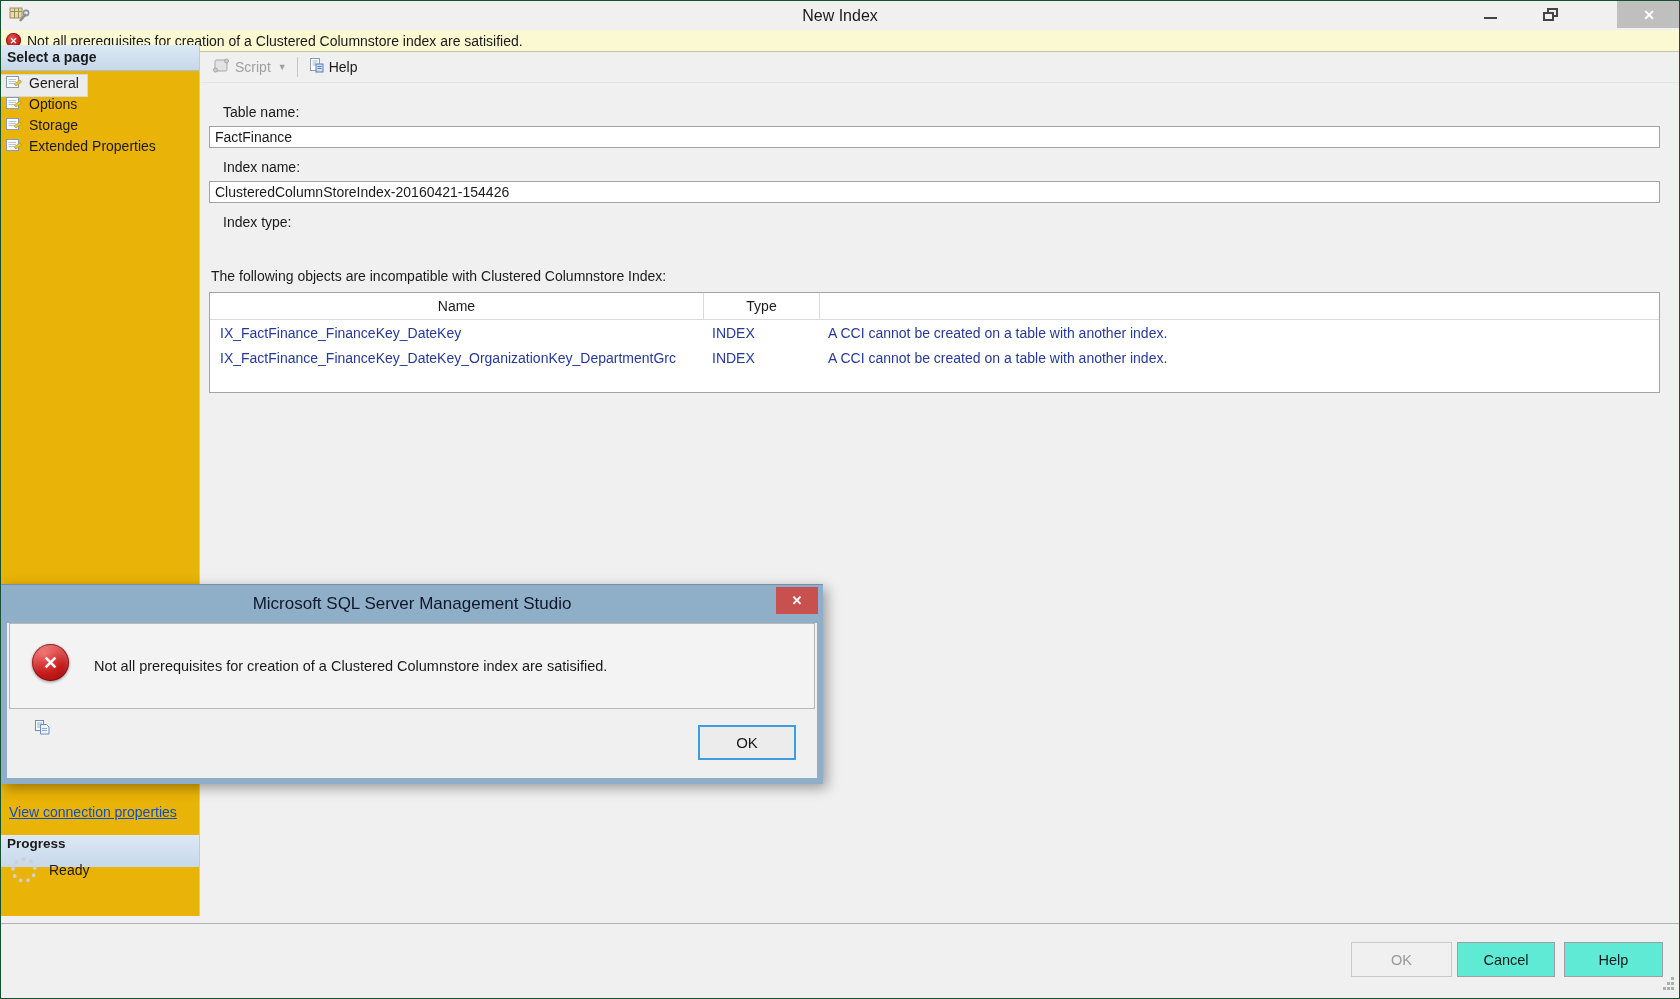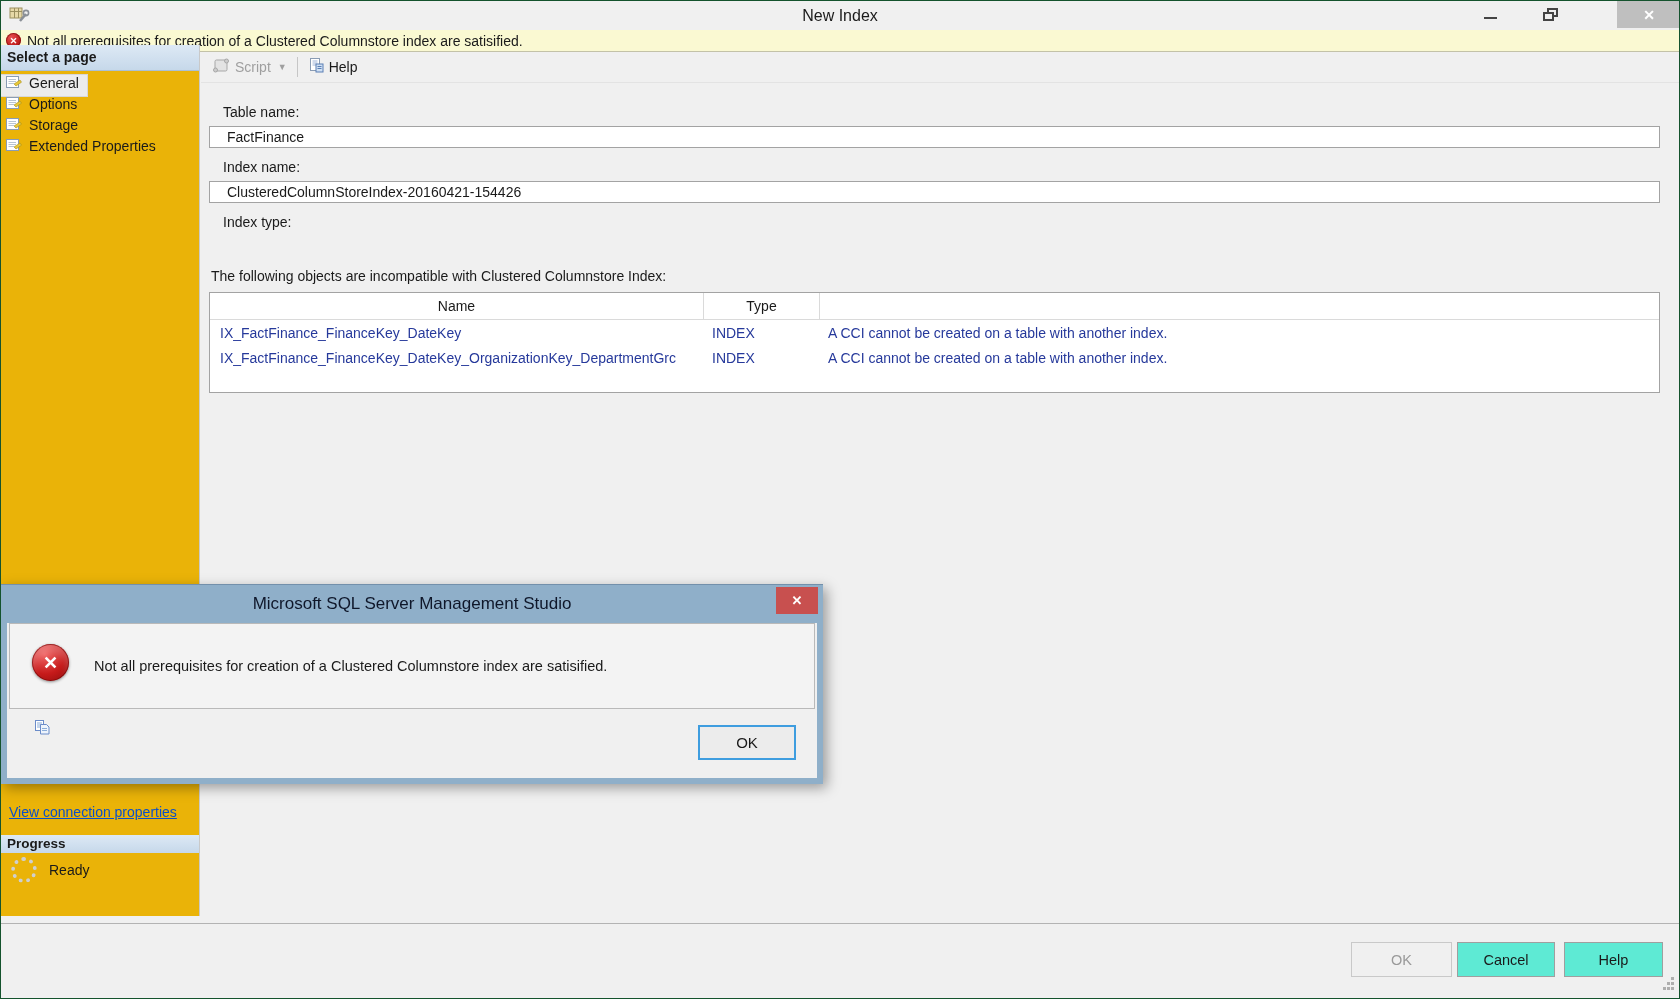--- a/index.html
+++ b/index.html
@@ -35,42 +35,42 @@
   
   .sidebar { position:absolute; left:0; top:44px; width:199px; height:871px; background:#eab308; border-right:1px solid #c9c9c9; }
   .side-header { height:26px; line-height:25px; padding-left:6px; font-size:14px; font-weight:bold;
     background: linear-gradient(#dde9f5, #c6d8ea); border-bottom:1px solid #aac0d6; }
   .page-items { padding-top:4px; }
   .page-item { display:flex; align-items:flex-start; height:21px; padding:0 8px 0 4px; width:fit-content; font-size:14px; cursor:default; }
   .page-item .pi-label { margin-left:7px; white-space:nowrap; }
   .page-item.selected { background:#ececec; outline:1px solid #d8d8d8; }
 
   .connect-link { position:absolute; left:8px; top:759px; font-size:14px; color:#0b50c8; text-decoration:underline; cursor:pointer; }
-  .progress-header { position:absolute; left:0; top:790px; width:100%; height:18px; line-height:17px; padding-left:6px;
+  .progress-header { position:absolute; left:0; top:790px; width:100%; height:32px; line-height:17px; padding-left:6px;
     font-size:13.5px; font-weight:bold; background: linear-gradient(#dde9f5, #c6d8ea); }
   .ready-row { position:absolute; left:10px; top:812px; display:flex; align-items:center; }
   .spinner { width:26px; height:26px; border:4px dotted #cfcfcf; border-radius:50%; }
   .ready-label { margin-left:12px; font-size:14px; }
 
   
   .toolbar { position:absolute; left:200px; top:51px; width:1480px; height:31px; display:flex; align-items:center; border-bottom:1px solid #e3e3e3; }
   .tool-group { display:flex; align-items:center; height:24px; padding:0 5px; cursor:default; }
   .script-group { margin-left:6px; color:#9f9f9f; }
   .tool-label { font-size:14px; margin-left:5px; }
   .caret { font-size:9px; margin-left:7px; color:#9f9f9f; }
   .tool-sep { width:1px; height:20px; background:#c6c6c6; margin:0 5px; }
 
   
   .form-label { position:absolute; font-size:14px; }
   #lbl-table { left:222px; top:103px; }
   #lbl-index { left:222px; top:158px; }
   #lbl-type  { left:222px; top:213px;text-align:right; }
   #lbl-incompat { left:210px; top:267px; }
   .field { position:absolute; left:208px; width:1451px; height:22px; border:1px solid #a3a3a3; background:#fff;
-    font-family:inherit; font-size:14px; color:#1a1a1a; padding:0 17px; }
+    font-family:inherit; font-size:14px; color:#1a1a1a; padding:0 5px; }
   #fld-table { top:125px; }
   #fld-index { top:180px; }
   #fld-type  { top:235px; }
 
   
   .objects-table { position:absolute; left:208px; top:291px; width:1451px; height:101px; background:#fff; border:1px solid #a3a3a3; }
   .tbl-header { display:flex; height:27px; border-bottom:1px solid #dadada; }
   .th { display:flex; align-items:center; justify-content:center; font-size:14px; border-right:1px solid #dadada; cursor:default; }
   .th-name { width:494px; } .th-type { width:116px; } .th-issue { width:378px; } .th-rest { flex:1; border-right:none; }
   .tbl-row { display:flex; height:25px; align-items:center; font-size:14px; color:#26399b; cursor:default; }

